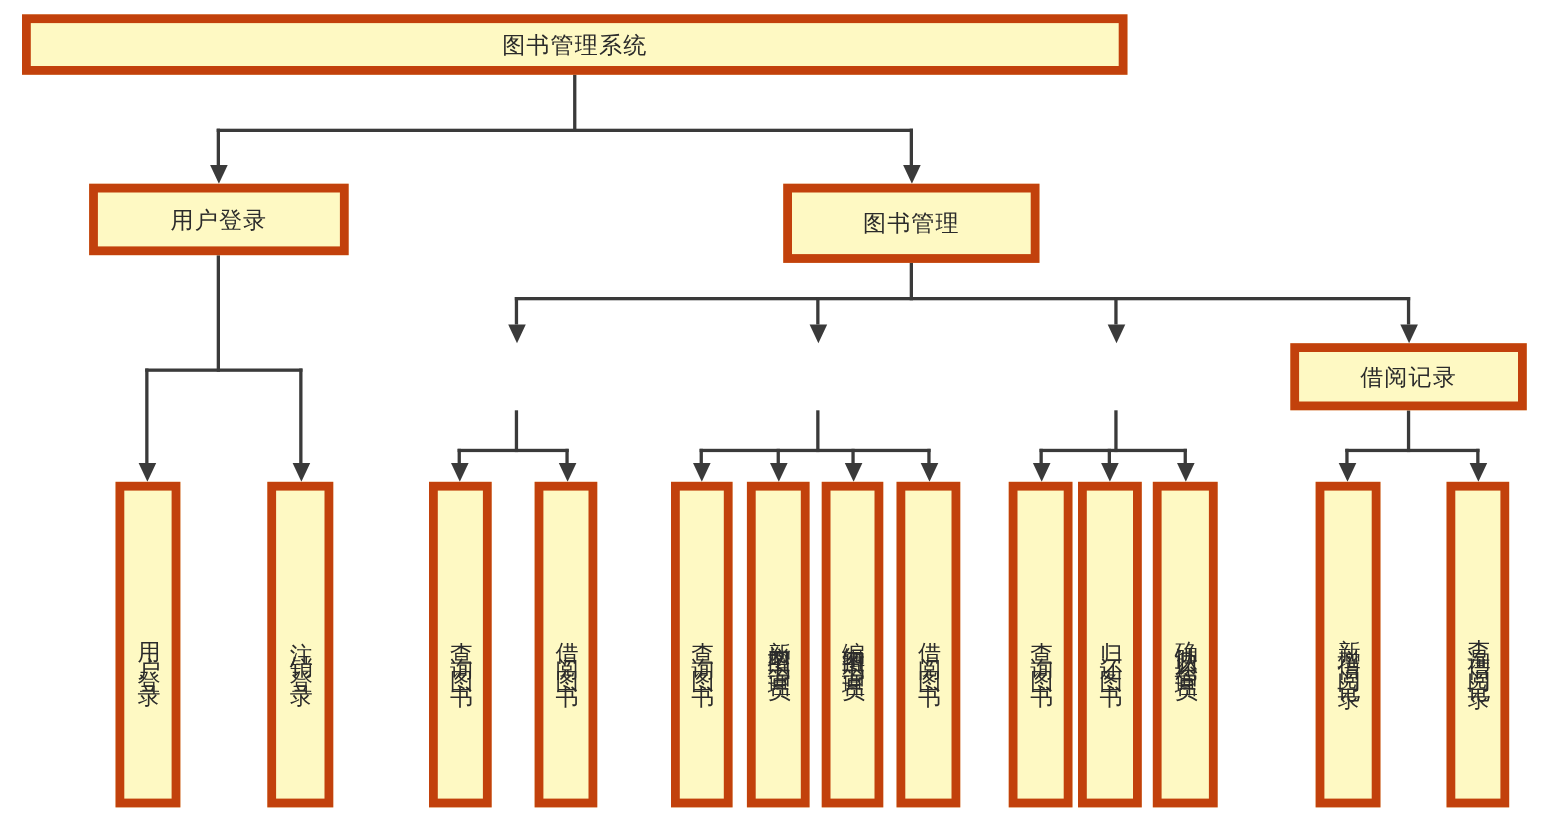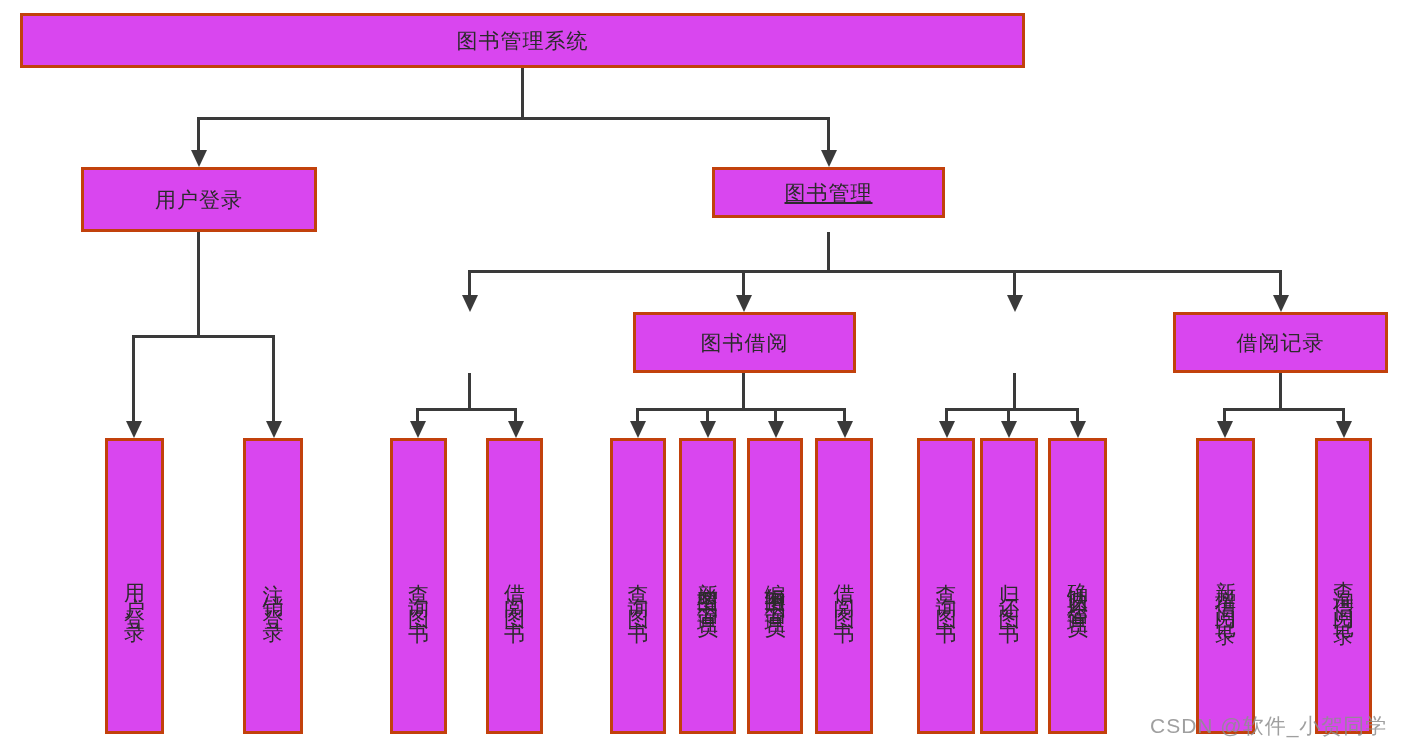--- a/index.html
+++ b/index.html
@@ -7,22 +7,22 @@
     position:relative;
     width:1405px;height:747px;
     background:#ffffff;
     font-family:"Liberation Sans","DejaVu Sans",sans-serif;
     color:#2b2b2b;
     overflow:hidden;
   }
   .node{
     position:absolute;
     box-sizing:border-box;
-    background:#d946ef;
-    border:3px solid #c2410c;
+    background:#fef9c3;
+    border:8px solid #c2410c;
     display:flex;
     align-items:center;
     justify-content:center;
     z-index:2;
   }
   .hbox span{
     font-size:21px;
     letter-spacing:1px;
     white-space:nowrap;
   }
@@ -122,27 +122,24 @@
   <div class="line" style="left:1342px;top:408px;width:3px;height:13px;"></div>
   <div class="arrow" style="left:1336px;top:421px;"></div>
 
   <div class="node hbox" style="left:20px;top:13px;width:1005px;height:55px;">
     <span>图书管理系统</span>
   </div>
 
   <div class="node hbox" style="left:81px;top:167px;width:236px;height:65px;">
     <span>用户登录</span>
   </div>
-  <div class="node hbox" style="left:712px;top:167px;width:233px;height:51px;text-decoration:underline;">
+  <div class="node hbox" style="left:712px;top:167px;width:233px;height:72px;">
     <span>图书管理</span>
   </div>
 
-  <div class="node hbox" style="left:633px;top:312px;width:223px;height:61px;">
-    <span>图书借阅</span>
-  </div>
   <div class="node hbox" style="left:1173px;top:312px;width:215px;height:61px;">
     <span>借阅记录</span>
   </div>
 
   <div class="node vbox ls4" style="left:105px;top:438px;width:59px;height:296px;">
     <span>用户登录</span>
   </div>
   <div class="node vbox ls4" style="left:243px;top:438px;width:60px;height:296px;">
     <span>注销登录</span>
   </div>
@@ -177,15 +174,14 @@
     <span>确认归还（管理员）</span>
   </div>
 
   <div class="node vbox ls6" style="left:1196px;top:438px;width:59px;height:296px;">
     <span>新增借阅记录</span>
   </div>
   <div class="node vbox ls6" style="left:1315px;top:438px;width:57px;height:296px;">
     <span>查询借阅记录</span>
   </div>
 
-  <div id="watermark">CSDN @软件_小贺同学</div>
 
 </div>
 
 </body></html>

